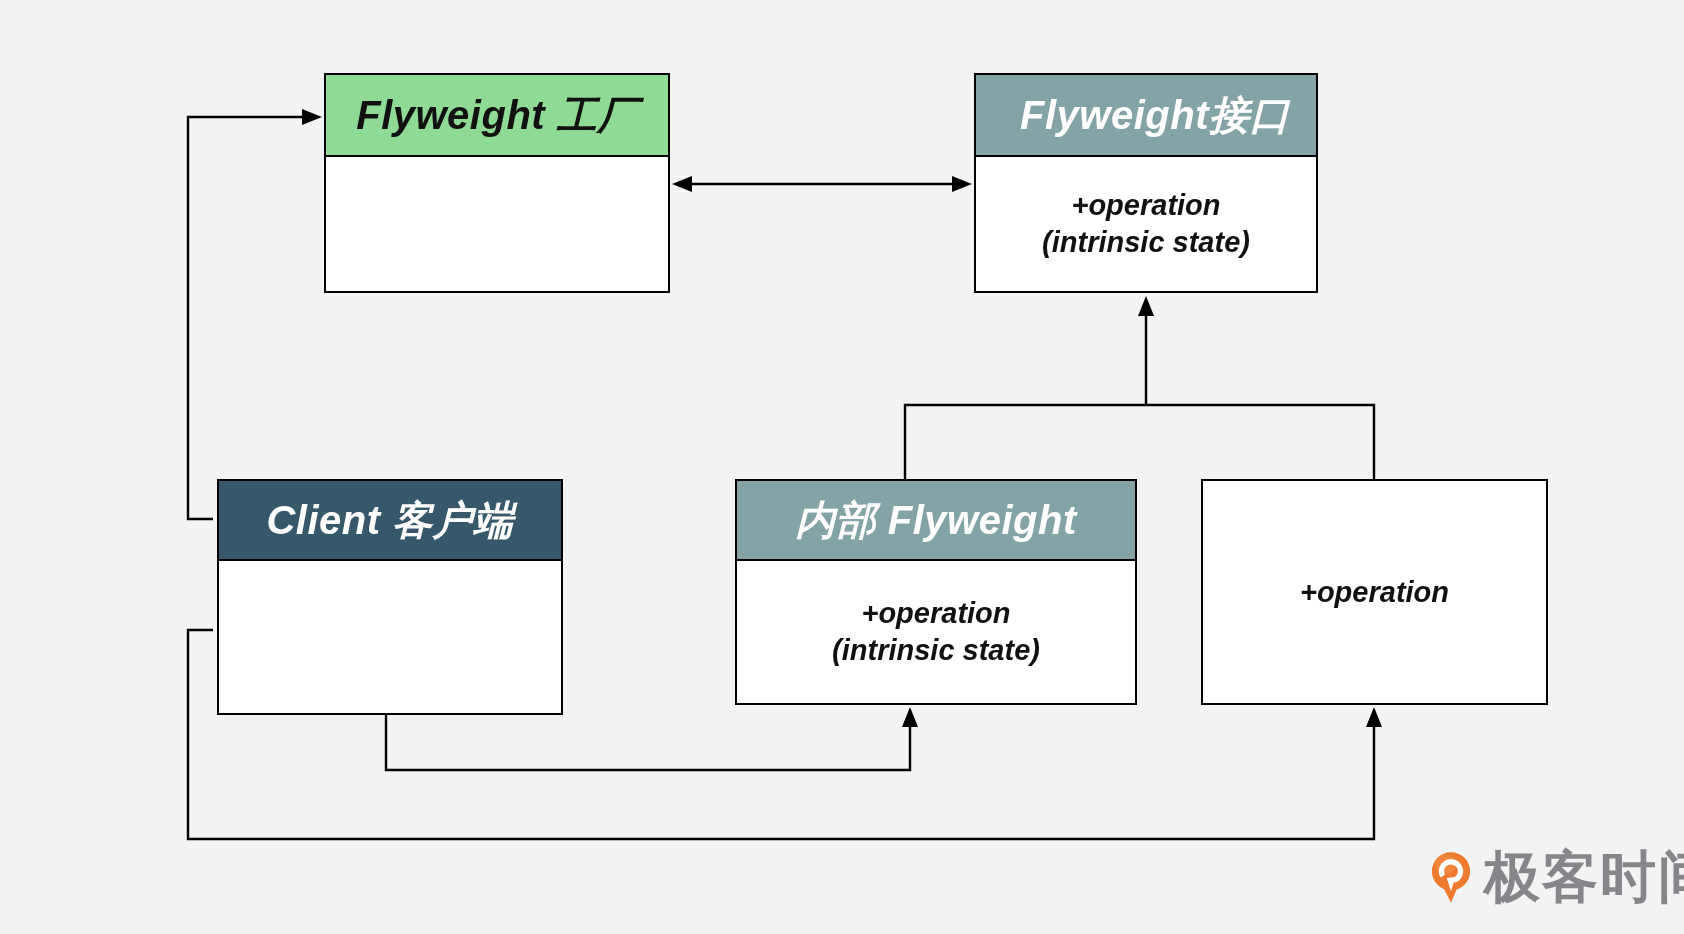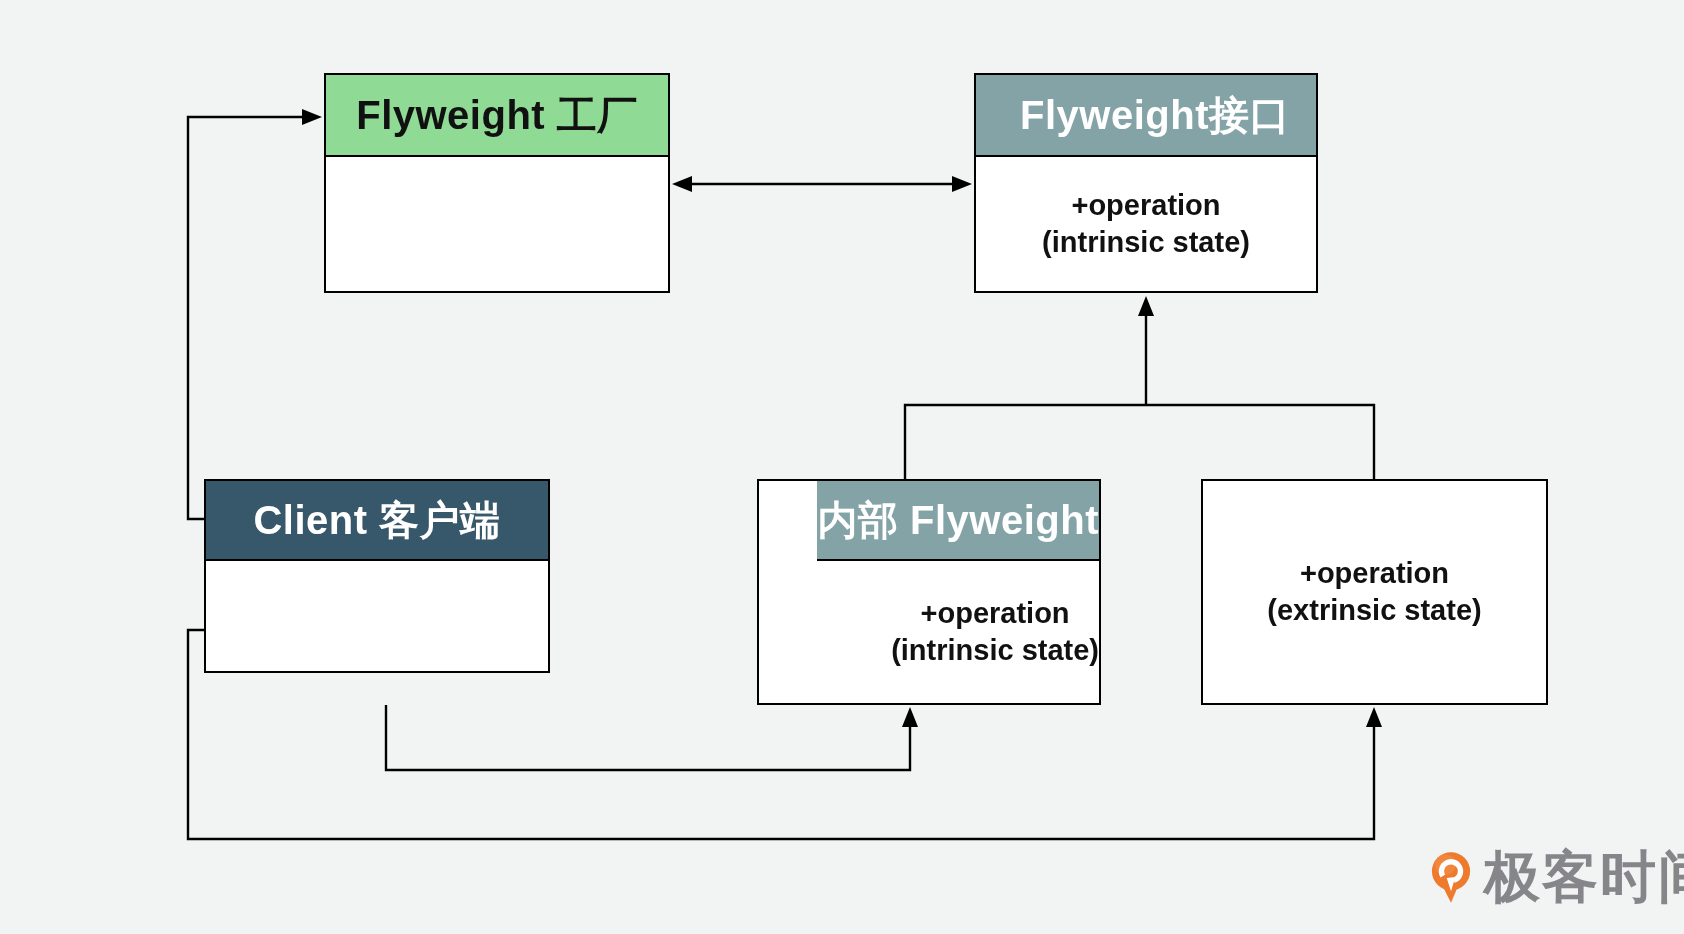--- a/index.html
+++ b/index.html
@@ -20,20 +20,21 @@
     height: 934px;
   }
 
   .uml-box {
     position: absolute;
     border: 2px solid #000;
     background: #fff;
     box-sizing: border-box;
     display: flex;
     flex-direction: column;
+    font-style: italic;
   }
   .uml-header {
     border-bottom: 2px solid #000;
     display: flex;
     align-items: center;
     justify-content: center;
     flex: 0 0 auto;
     box-sizing: border-box;
   }
   .uml-title {
@@ -54,22 +55,22 @@
     font-size: 29px;
     font-weight: 700;
     color: #111;
     line-height: 37px;
     white-space: nowrap;
   }
 
   
   .box-factory   { left: 324px;  top: 73px;  width: 346px; height: 220px; }
   .box-interface { left: 974px;  top: 73px;  width: 344px; height: 220px; }
-  .box-client    { left: 204px;  top: 479px; width: 346px; height: 194px; }
-  .box-intrinsic { left: 757px;  top: 479px; width: 344px; height: 226px; align-items: flex-end; }
+  .box-client    { left: 217px;  top: 479px; width: 346px; height: 236px; }
+  .box-intrinsic { left: 735px;  top: 479px; width: 402px; height: 226px; }
   .box-concrete  { left: 1201px; top: 479px; width: 347px; height: 226px; }
   .box-factory .uml-header, .box-interface .uml-header { height: 82px; }
   .box-client .uml-header, .box-intrinsic .uml-header, .box-concrete .uml-header { height: 80px; }
 
   .logo {
     position: absolute;
     left: 1430px;
     top: 840px;
     display: flex;
     align-items: center;
@@ -144,21 +145,20 @@
     </div>
     <div class="uml-body">
       <div class="uml-line">+operation</div>
       <div class="uml-line">(intrinsic state)</div>
     </div>
   </div>
 
   <div class="uml-box box-concrete">
     <div class="uml-body">
       <div class="uml-line">+operation</div>
-      <div class="uml-line">(extrinsic state)</div>
     </div>
   </div>
 
   <div class="logo">
     <svg width="42" height="54" viewBox="0 0 44 56">
       <circle cx="22" cy="21" r="20" fill="#ee7a2e"></circle>
       <circle cx="16" cy="14" r="11" fill="#f2924b" opacity="0.55"></circle>
       <polygon points="13,36 22,54 30,35" fill="#ee7a2e"></polygon>
       <circle cx="22" cy="21" r="10" fill="none" stroke="#ffffff" stroke-width="5.5" stroke-dasharray="49 14" transform="rotate(150 22 21)"></circle>
       <polygon points="17.5,28 22,42 26.5,27" fill="#ffffff"></polygon>

